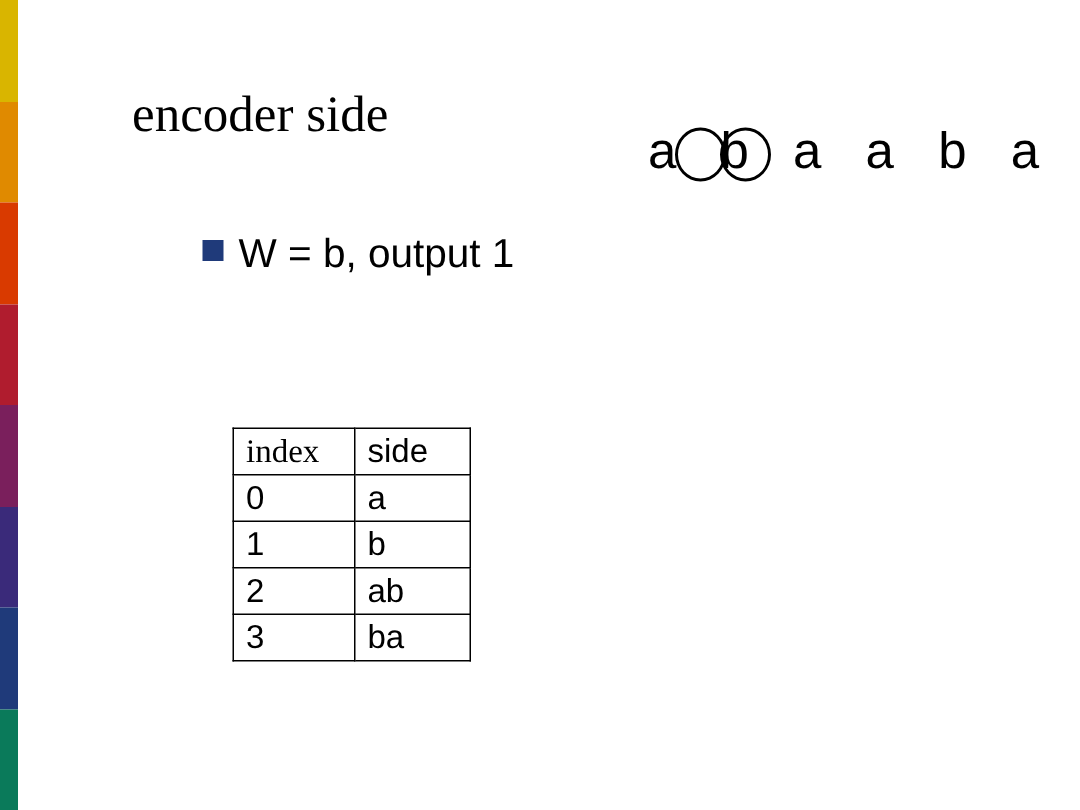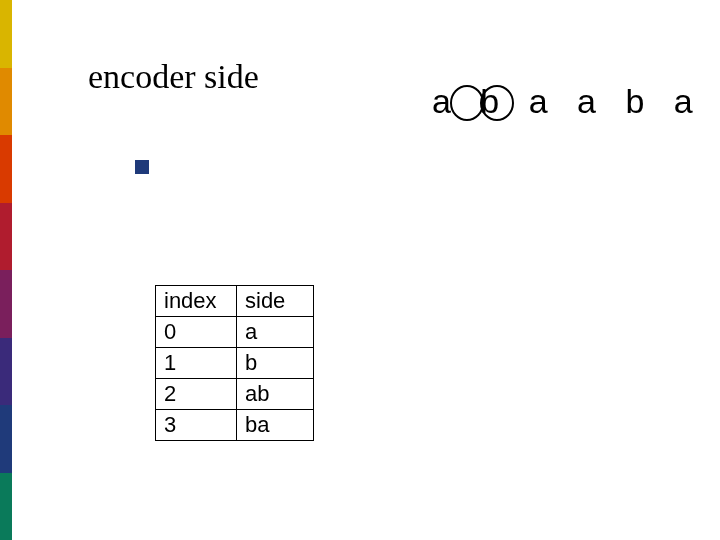--- a/index.html
+++ b/index.html
@@ -78,21 +78,21 @@
   }
   .dict-table th, .dict-table td {
     border: 1.5px solid #000;
     padding: 2px 10px 2px 8px;
     text-align: left;
     font-weight: 400;
   }
   .dict-table th {
     font-weight: 400;
   }
-  .col-index { width: 62px; }
+  .col-index { width: 62px; font-family: Liberation Serif, serif; }
   .col-entry { width: 58px; }
 </style>
 </head>
 <body>
 
 <div class="edge-bar">
   <div class="seg" style="background:#d9b500"></div>
   <div class="seg" style="background:#e08a00"></div>
   <div class="seg" style="background:#d93a00"></div>
   <div class="seg" style="background:#b01c2e"></div>
@@ -105,20 +105,21 @@
 <div class="slide-title">encoder side</div>
 
 <div class="input-string">a b a a b a</div>
 
 <div class="mark-ellipse" style="left:450px;top:85px;width:30px;height:32px"></div>
 <div class="mark-ellipse" style="left:480px;top:85px;width:30px;height:32px"></div>
 
 <div class="bullets">
   <div class="bullet-row">
     <div class="bullet-square"></div>
+    <div>W = b, output   1</div>
   </div>
 </div>
 
 <table class="dict-table">
   <tbody>
       <tr>
     <th class="col-index">index</th>
     <th class="col-entry">side</th>
   </tr>
   <tr>

